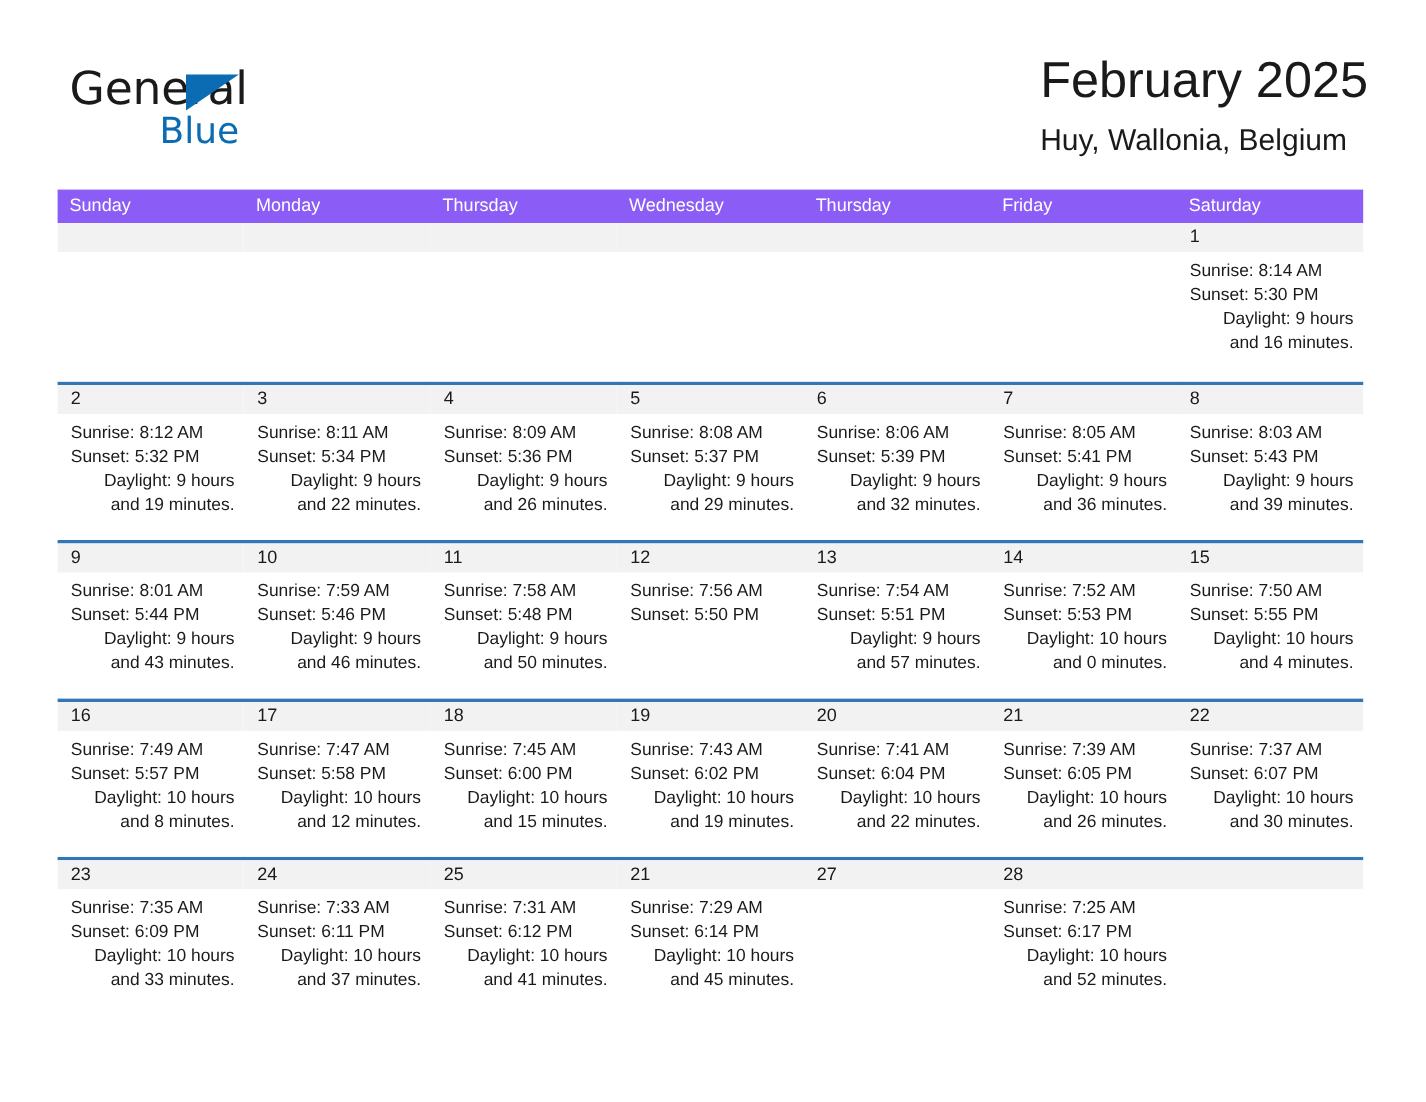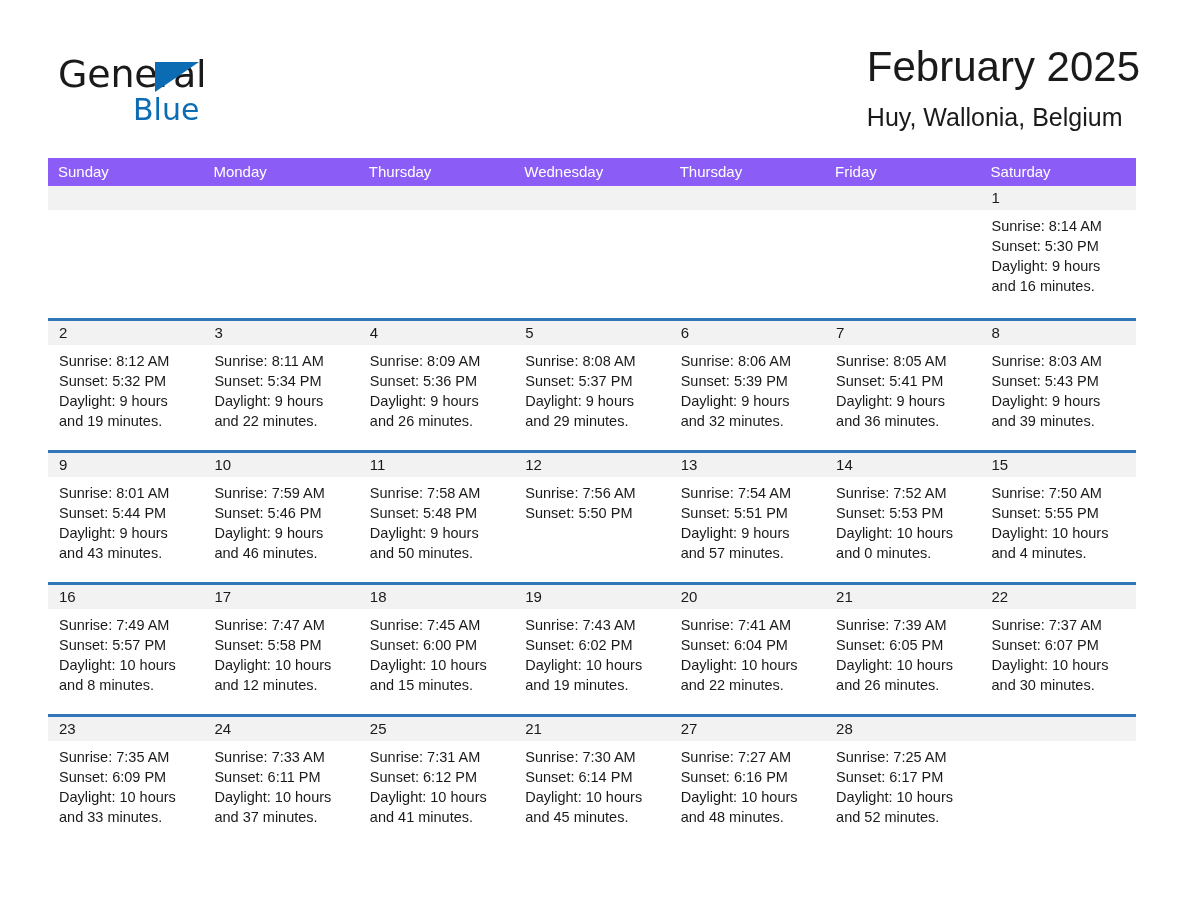--- a/index.html
+++ b/index.html
@@ -146,20 +146,21 @@
     padding: 6px 8px 0 11px;
     font-size: 14.5px;
     line-height: 20px;
     color: #1a1a1a;
   }
   .day-info div {
     white-space: nowrap;
   }
   .day-info .daylight-line {
     white-space: normal;
+    text-align: right;
   }
 </style>
 </head>
 <body>
 
 <div class="page">
 
   <div class="header">
 
     <div class="logo">
@@ -410,32 +411,27 @@
             <div class="day-number">25</div>
             <div class="day-info">
               <div>Sunrise: 7:31 AM</div>
               <div>Sunset: 6:12 PM</div>
               <div class="daylight-line">Daylight: 10 hours and 41 minutes.</div>
             </div>
           </div>
           <div class="day-cell">
             <div class="day-number">21</div>
             <div class="day-info">
-              <div>Sunrise: 7:30 AM</div>
+              <div>Sunrise: 7:29 AM</div>
               <div>Sunset: 6:14 PM</div>
               <div class="daylight-line">Daylight: 10 hours and 45 minutes.</div>
             </div>
           </div>
           <div class="day-cell">
             <div class="day-number">27</div>
-            <div class="day-info">
-              <div>Sunrise: 7:27 AM</div>
-              <div>Sunset: 6:16 PM</div>
-              <div class="daylight-line">Daylight: 10 hours and 48 minutes.</div>
-            </div>
           </div>
           <div class="day-cell">
             <div class="day-number">28</div>
             <div class="day-info">
               <div>Sunrise: 7:25 AM</div>
               <div>Sunset: 6:17 PM</div>
               <div class="daylight-line">Daylight: 10 hours and 52 minutes.</div>
             </div>
           </div>
           <div class="day-cell empty">

